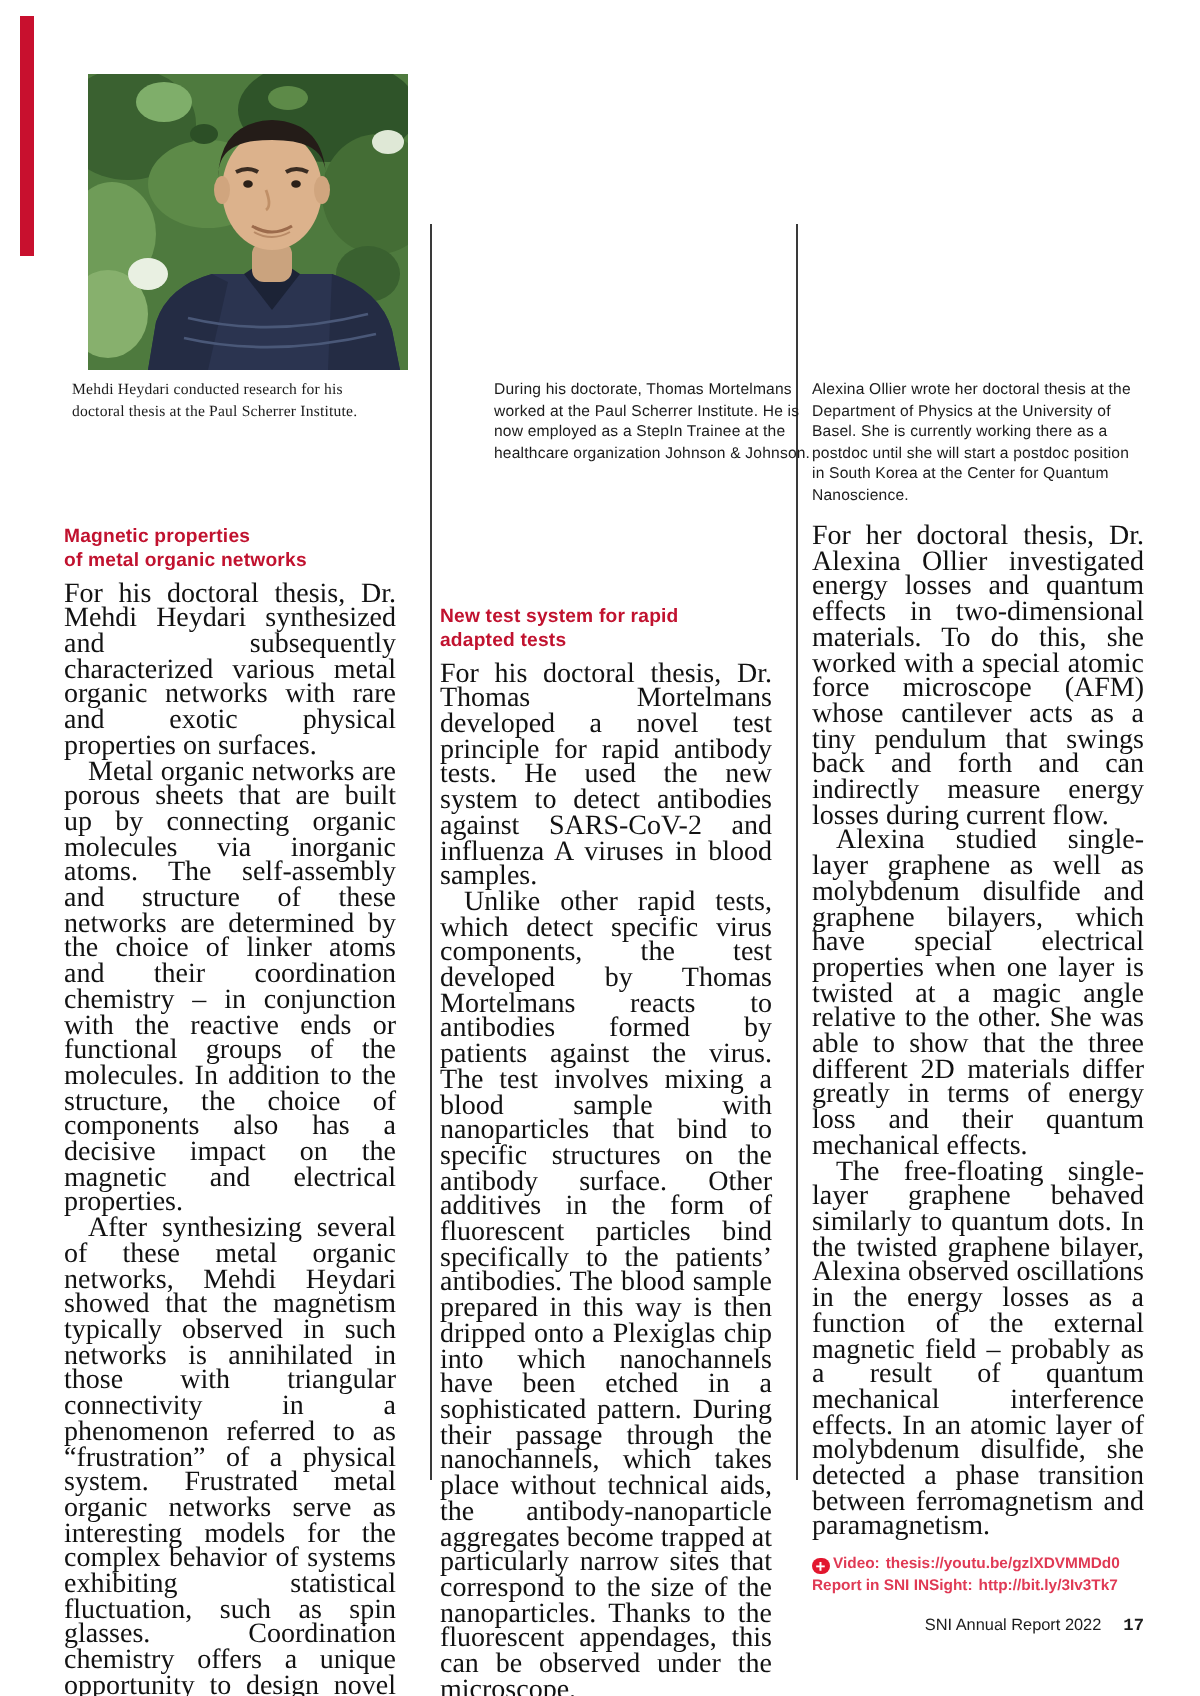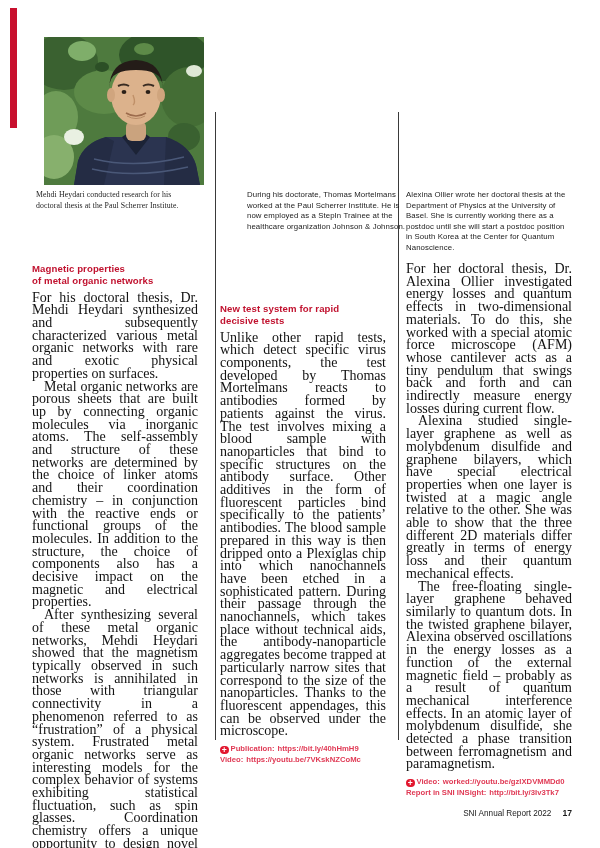--- a/index.html
+++ b/index.html
@@ -52,21 +52,21 @@
     display:inline-block; width:8.5px; height:8.5px; border-radius:50%;
     background:#e2162e; color:#ffffff; font-size:8.5px; line-height:8.5px;
     text-align:center; vertical-align:-1.5px; margin-right:2px; font-weight:bold;
   }
   .link-label { margin-right:3px; }
 
   .footer {
     position:absolute; top:808px; right:28px;
     font-size:8.2px; line-height:10px; color:#1b1b1b; white-space:nowrap;
   }
-  .footer .pnum { font-weight:bold; margin-left:11px; font-size:8.6px; }
+  .footer .pnum { font-weight:bold; margin-left:11px; font-size:8.6px;font-family:Liberation Mono, monospace; }
 </style>
 </head>
 <body>
 
 <div class="edge-bar"></div>
 
 <div class="photo-frame">
   <svg width="160" height="148" viewBox="0 0 160 148" xmlns="http://www.w3.org/2000/svg">
     <rect width="160" height="148" fill="#4e7a3e"></rect>
     <ellipse cx="20" cy="25" rx="34" ry="28" fill="#3a6130"></ellipse>
@@ -116,40 +116,41 @@
     <span>of metal organic networks</span>
   </h3>
   <p class="para">For his doctoral thesis, Dr. Mehdi Heydari synthesized and subsequently characterized various metal organic networks with rare and exotic physical properties on surfaces.</p>
   <p class="para">Metal organic networks are porous sheets that are built up by connecting organic molecules via inorganic atoms. The self-assembly and structure of these networks are determined by the choice of linker atoms and their coordination chemistry – in conjunction with the reactive ends or functional groups of the molecules. In addition to the structure, the choice of components also has a decisive impact on the magnetic and electrical properties.</p>
   <p class="para">After synthesizing several of these metal organic networks, Mehdi Heydari showed that the magnetism typically observed in such networks is annihilated in those with triangular connectivity in a phenomenon referred to as “frustration” of a physical system. Frustrated metal organic networks serve as interesting models for the complex behavior of systems exhibiting statistical fluctuation, such as spin glasses. Coordination chemistry offers a unique opportunity to design novel low-dimensional materials with a view to technological developments in spintronics and quantum information technology.</p>
 </div>
 
 <div class="article a2">
   <h3 class="head">
     <span>New test system for rapid</span>
-    <span>decisive tests</span>
+    <span>adapted tests</span>
   </h3>
+  <p class="para">For his doctoral thesis, Dr. Thomas Mortelmans developed a novel test principle for rapid antibody tests. He used the new system to detect antibodies against SARS-CoV-2 and influenza A viruses in blood samples.</p>
   <p class="para">Unlike other rapid tests, which detect specific virus components, the test developed by Thomas Mortelmans reacts to antibodies formed by patients against the virus. The test involves mixing a blood sample with nanoparticles that bind to specific structures on the antibody surface. Other additives in the form of fluorescent particles bind specifically to the patients’ antibodies. The blood sample prepared in this way is then dripped onto a Plexiglas chip into which nanochannels have been etched in a sophisticated pattern. During their passage through the nanochannels, which takes place without technical aids, the antibody-nanoparticle aggregates become trapped at particularly narrow sites that correspond to the size of the nanoparticles. Thanks to the fluorescent appendages, this can be observed under the microscope.</p>
   <div class="links">
     <div class="link-row">
       <span class="plus-icon">+</span><span class="link-label">Publication:</span><span>https://bit.ly/40hHmH9</span>
     </div>
     <div class="link-row">
       <span class="link-label">Video:</span><span>https://youtu.be/7VKskNZCoMc</span>
     </div>
   </div>
 </div>
 
 <div class="article a3">
   <p class="para">For her doctoral thesis, Dr. Alexina Ollier investigated energy losses and quantum effects in two-dimensional materials. To do this, she worked with a special atomic force microscope (AFM) whose cantilever acts as a tiny pendulum that swings back and forth and can indirectly measure energy losses during current flow.</p>
   <p class="para">Alexina studied single-layer graphene as well as molybdenum disulfide and graphene bilayers, which have special electrical properties when one layer is twisted at a magic angle relative to the other. She was able to show that the three different 2D materials differ greatly in terms of energy loss and their quantum mechanical effects.</p>
   <p class="para">The free-floating single-layer graphene behaved similarly to quantum dots. In the twisted graphene bilayer, Alexina observed oscillations in the energy losses as a function of the external magnetic field – probably as a result of quantum mechanical interference effects. In an atomic layer of molybdenum disulfide, she detected a phase transition between ferromagnetism and paramagnetism.</p>
   <div class="links">
     <div class="link-row">
-      <span class="plus-icon">+</span><span class="link-label">Video:</span><span>worked://youtu.be/gzlXDVMMDd0</span>
+      <span class="plus-icon">+</span><span class="link-label">Video:</span><span>thesis://youtu.be/gzlXDVMMDd0</span>
     </div>
     <div class="link-row">
       <span class="link-label">Report in SNI INSight:</span><span>http://bit.ly/3Iv3Tk7</span>
     </div>
   </div>
 </div>
 
 <div class="footer">
   <span>SNI Annual Report 2022</span><span class="pnum">17</span>
 </div>

